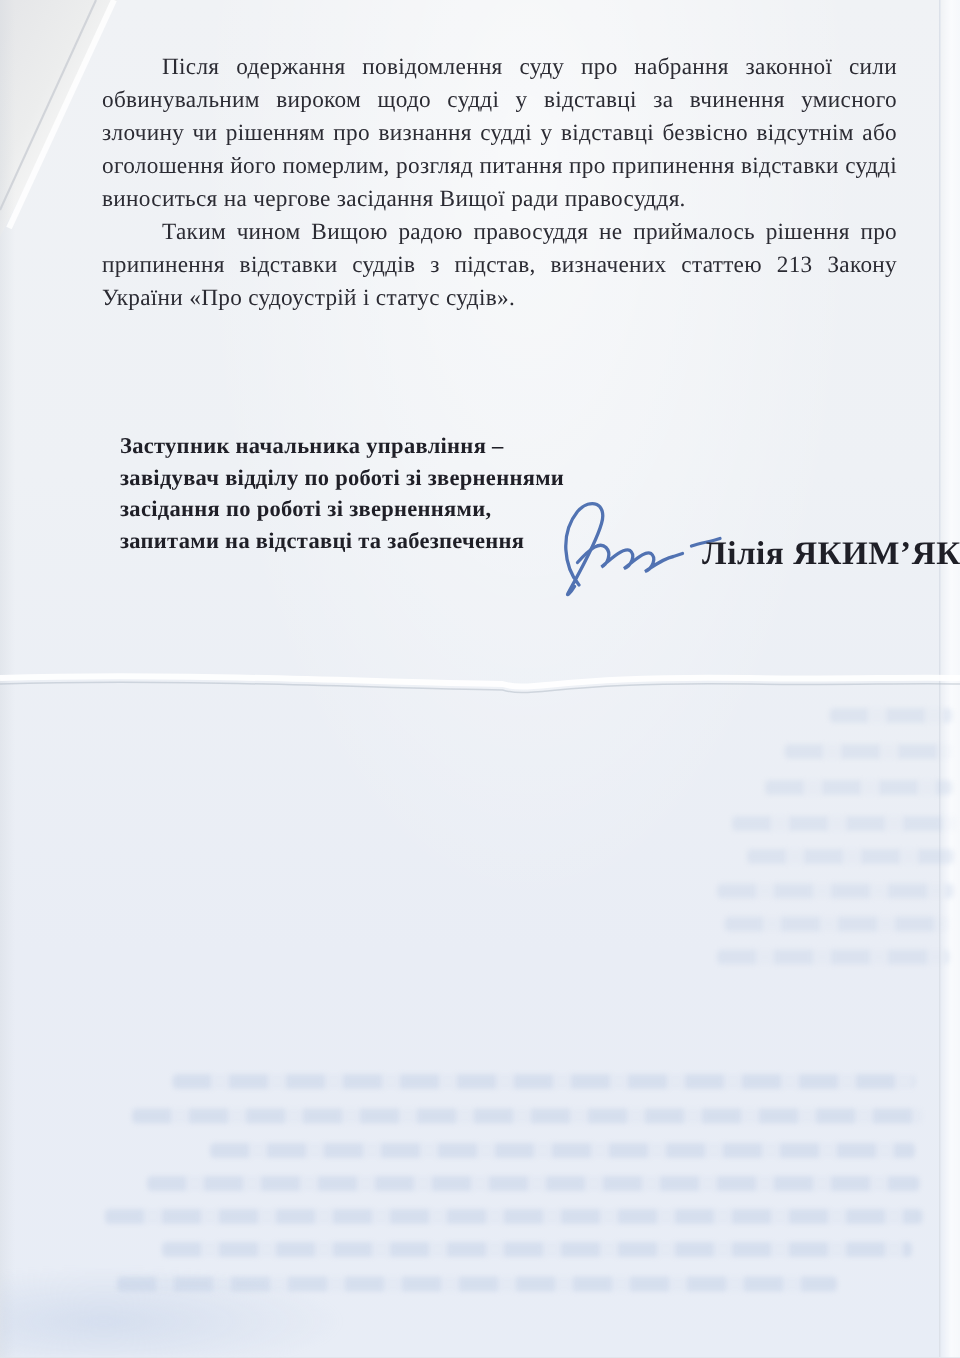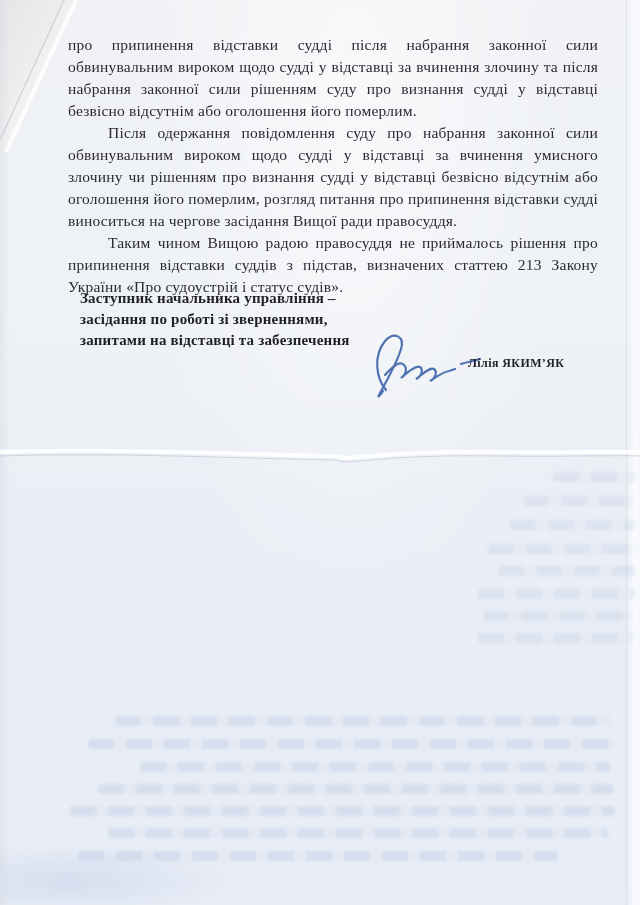--- a/index.html
+++ b/index.html
@@ -41,21 +41,21 @@
   .content p{margin:0;}
   .content p.indent{text-indent:40px;}
   
   .sig-block{
     position:absolute;left:80px;top:288px;width:330px;
     font-size:15px;line-height:21px;font-weight:bold;color:#1f1f27;
     letter-spacing:.2px;
   }
   .signer-name{
     position:absolute;left:468px;top:356px;
-    font-size:12px;font-weight:bold;color:#1f1f27;letter-spacing:.4px;
+    font-size:22px;font-weight:bold;color:#1f1f27;letter-spacing:.4px;
     white-space:nowrap;
   }
   .signature-svg{
     position:absolute;left:366px;top:326px;width:120px;height:72px;
   }
   
   .creases{
     position:absolute;inset:0;pointer-events:none;
   }
   
@@ -99,27 +99,27 @@
     <div class="ghost-line ghost-bottom" style="left:115px;top:716px;width:495px;"></div>
     <div class="ghost-line ghost-bottom" style="left:88px;top:739px;width:527px;"></div>
     <div class="ghost-line ghost-bottom" style="left:140px;top:762px;width:470px;"></div>
     <div class="ghost-line ghost-bottom" style="left:98px;top:784px;width:515px;"></div>
     <div class="ghost-line ghost-bottom" style="left:70px;top:806px;width:545px;"></div>
     <div class="ghost-line ghost-bottom" style="left:108px;top:828px;width:500px;"></div>
     <div class="ghost-line ghost-bottom" style="left:78px;top:851px;width:480px;"></div>
   </div>
 
   <div class="content">
-    <p>про припинення відставки судді після набрання законної сили обвинувальним вироком щодо судді у відставці за вчинення злочину та після набрання законної сили рішенням суду про визнання судді у відставці безвісно відсутнім або оголошення його померлим.</p>
     <p class="indent">Після одержання повідомлення суду про набрання законної сили обвинувальним вироком щодо судді у відставці за вчинення умисного злочину чи рішенням про визнання судді у відставці безвісно відсутнім або оголошення його померлим, розгляд питання про припинення відставки судді виноситься на чергове засідання Вищої ради правосуддя.</p>
     <p class="indent">Таким чином Вищою радою правосуддя не приймалось рішення про припинення відставки суддів з підстав, визначених статтею 213 Закону України «Про судоустрій і статус судів».</p>
   </div>
 
   <div class="sig-block">
     <div>Заступник начальника управління –</div>
+    <div>завідувач відділу по роботі зі зверненнями</div>
     <div>засідання по роботі зі зверненнями,</div>
     <div>запитами на відставці та забезпечення</div>
   </div>
 
   <svg class="signature-svg" viewBox="0 0 120 72">
     <g fill="none" stroke="#4468ad" stroke-width="2.2" stroke-linecap="round" opacity="0.92">
       <path d="M20,64 C10,52 7,30 19,15 C28,5 39,10 35,23 C31,37 21,54 13,69 C11,72 14,70 17,65"></path>
       <path d="M19,49 C28,39 34,35 38,39 C42,43 39,50 35,52 C43,45 50,39 54,41 C58,44 55,51 50,53 C58,47 64,41 68,43 C72,46 69,53 64,55 C70,51 77,46 83,45 L89,43"></path>
       <path d="M95,38 C101,36 108,35 114,33"></path>
     </g>

